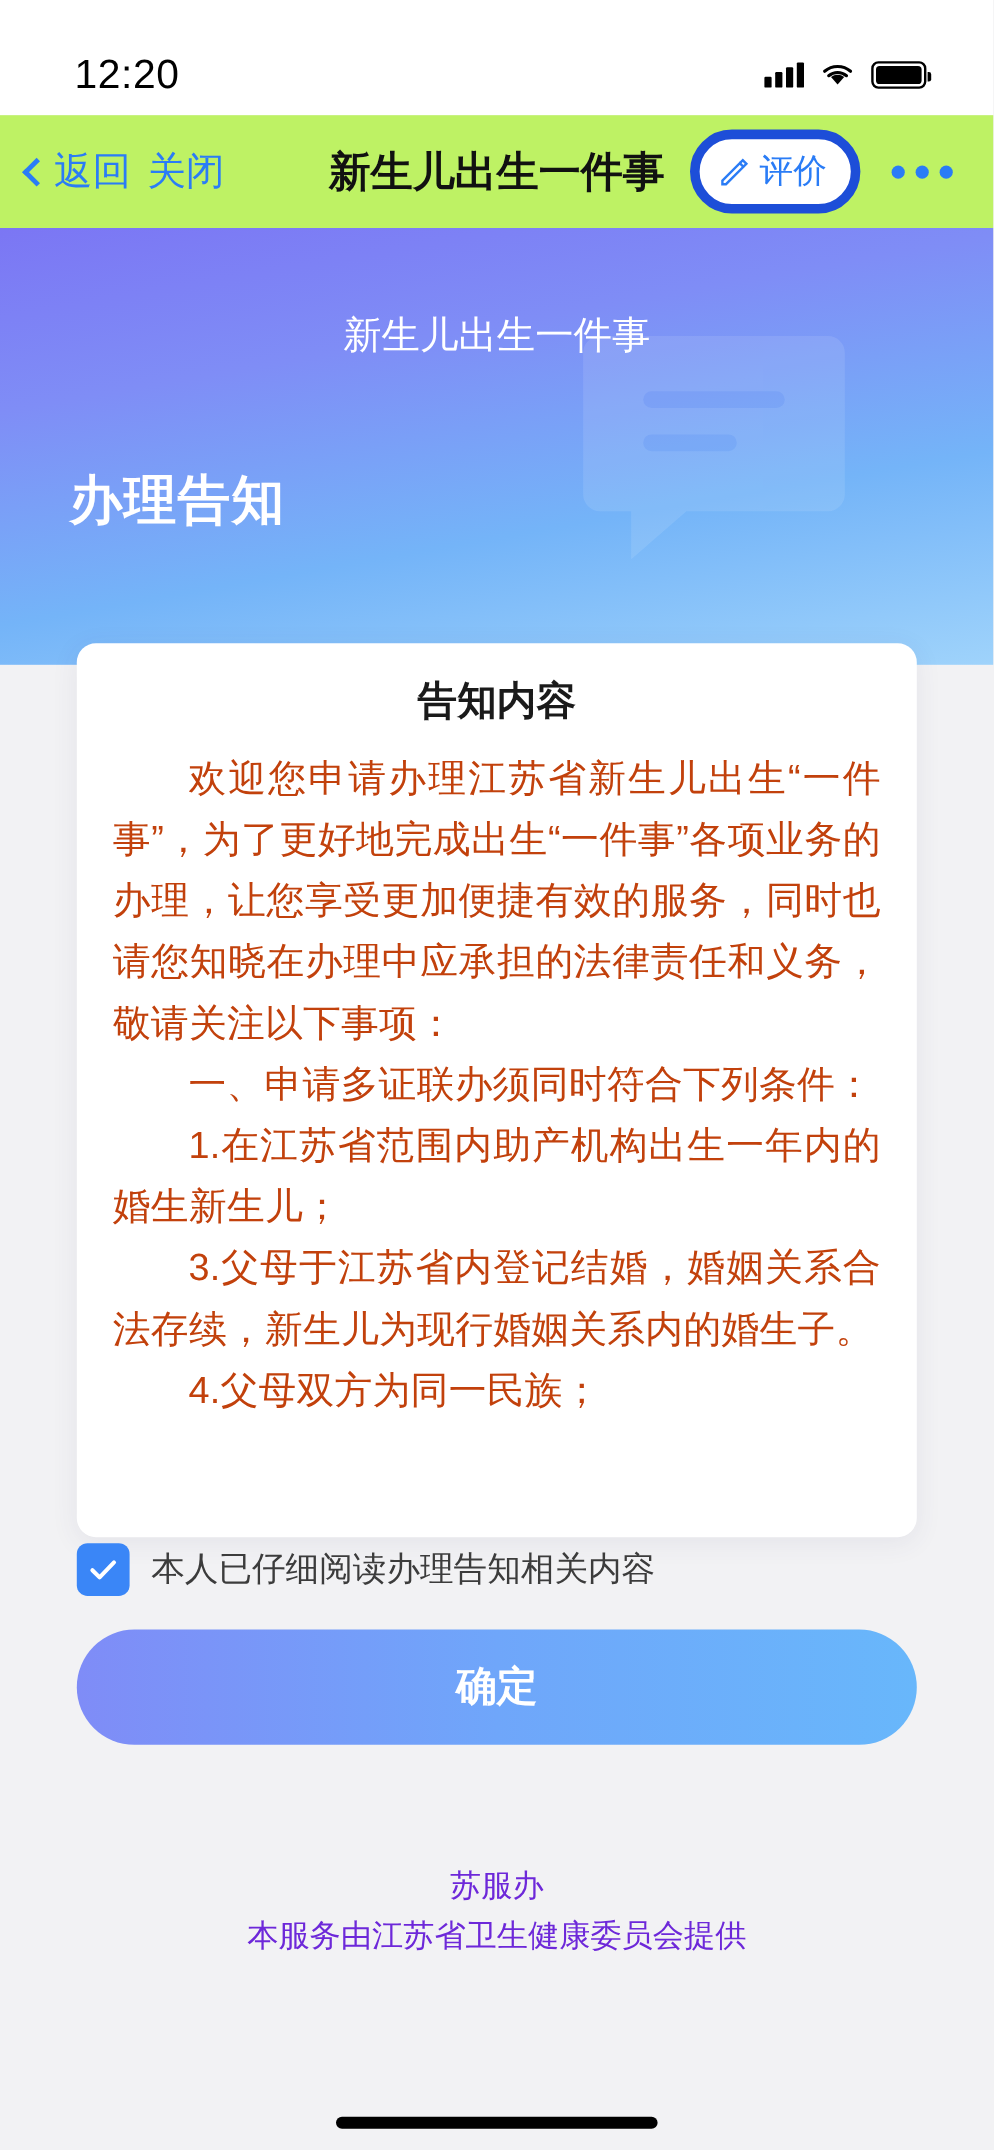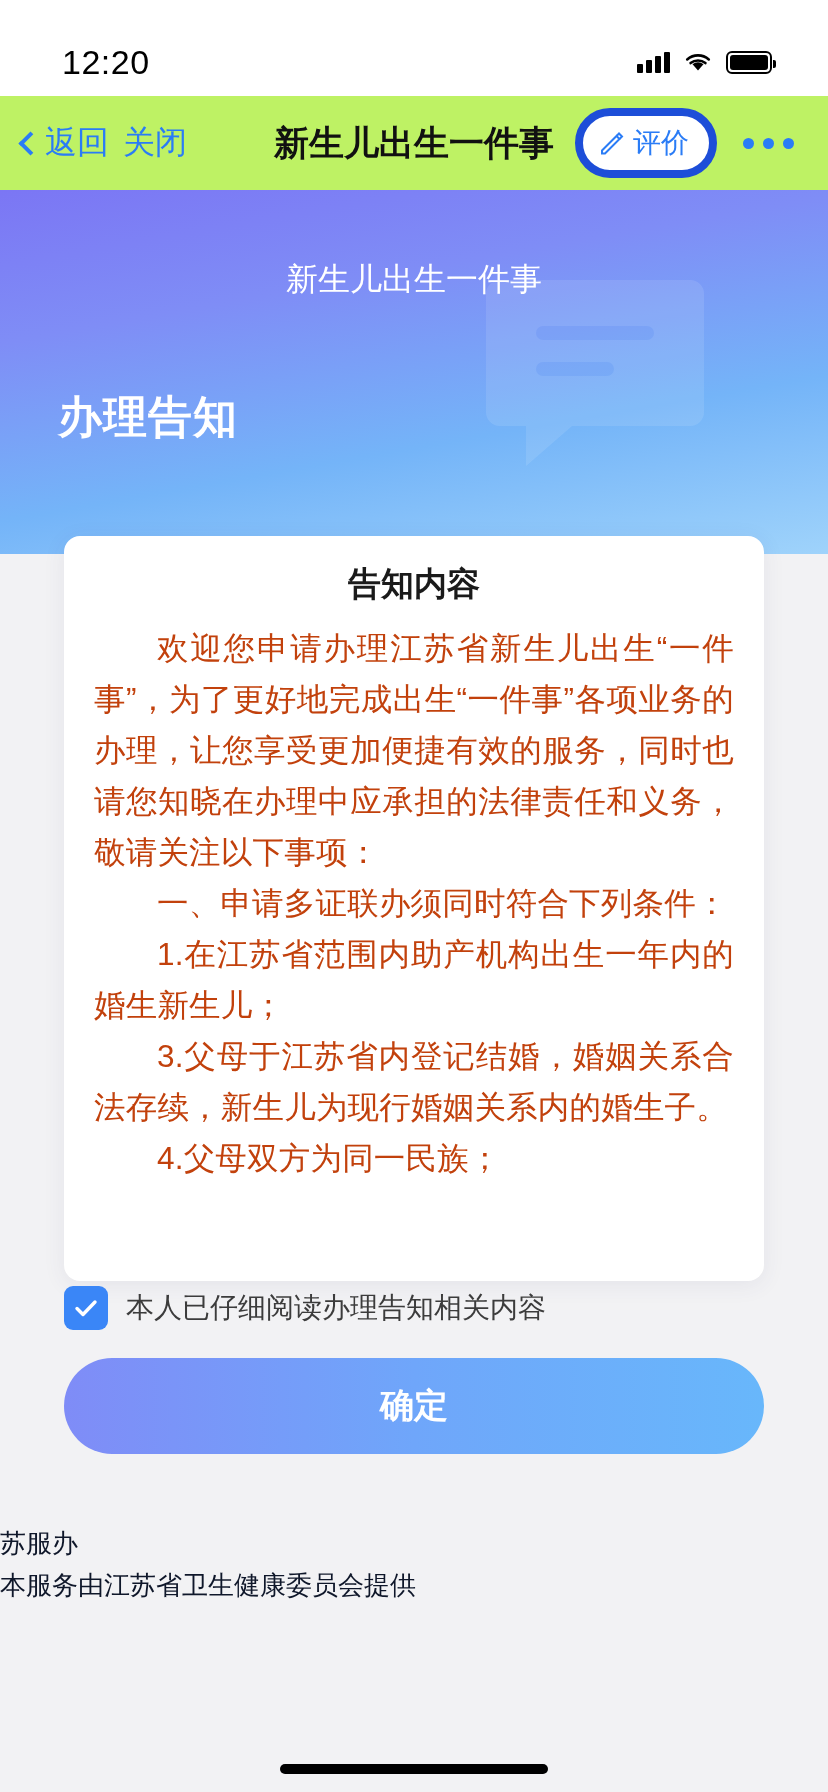--- a/index.html
+++ b/index.html
@@ -242,22 +242,23 @@
     font-size: 34px;
     font-weight: 700;
     display: flex;
     align-items: center;
     justify-content: center;
     border: none;
     font-family: "Liberation Sans", sans-serif;
     width: calc(100% - 128px);
   }
   .footer {
-    margin-top: 68px;
-    color: #0f172a;
+    text-align: center;
+    margin-top: 96px;
+    color: #6d28d9;
     font-size: 26px;
     line-height: 1.62;
   }
 
   .home-indicator {
     position: absolute;
     bottom: 18px;
     left: 50%;
     transform: translateX(-50%);
     width: 268px;

